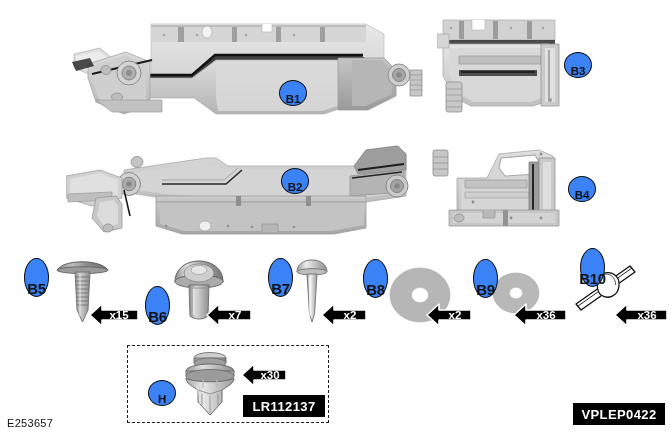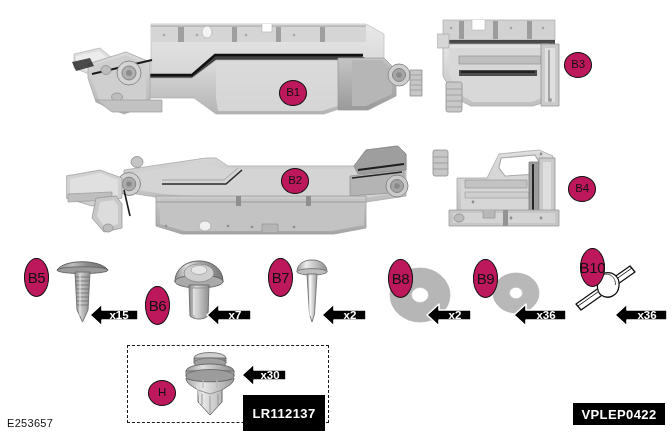--- a/index.html
+++ b/index.html
@@ -7,22 +7,22 @@
   body{
     width:672px;height:442px;position:relative;overflow:hidden;
     font-family:"Liberation Sans","DejaVu Sans",sans-serif;
     -webkit-font-smoothing:antialiased;
   }
   #stage{position:absolute;left:0;top:0;width:672px;height:442px;}
 
   
   .callout{
     position:absolute;border:1.6px solid #111;border-radius:50%;
-    background:#be185d;display:flex;align-items:center;justify-content:center;
-    font-weight:normal;color:#111;line-height:1;z-index:40;
+    background:#3b82f6;display:flex;align-items:flex-end;justify-content:center;
+    font-weight:bold;color:#111;line-height:1;z-index:40;
     box-sizing:border-box;
   }
   .callout.sm{width:28px;height:26px;font-size:11.5px;letter-spacing:-0.2px;}
   .callout.xs{width:25px;height:39px;font-size:15px;letter-spacing:-0.3px;}
 
   
   .qty{
     position:absolute;z-index:45;height:22px;display:block;
   }
   .qty svg{display:block;overflow:visible;}
@@ -383,21 +383,21 @@
       <text class="qtytext" x="30" y="16" text-anchor="middle">x2</text>
     </svg>
   </div>
 
   <div class="art" style="left:389px;top:267px;width:62px;height:58px;">
     <svg width="62" height="58" viewBox="0 0 62 58">
       <ellipse cx="31" cy="28" rx="30" ry="27" fill="#b6b6b6" stroke="#adadad" stroke-width="0.7"></ellipse>
       <ellipse cx="31" cy="28" rx="8.5" ry="7.5" fill="#ffffff" stroke="#bdbdbd" stroke-width="0.7"></ellipse>
     </svg>
   </div>
-  <div class="callout xs" style="left:388px;top:259px;">
+  <div class="callout xs" style="left:363px;top:259px;">
     <span>B8</span>
   </div>
   <div class="qty" style="left:425px;top:303px;">
     <svg width="48" height="24" viewBox="0 0 48 24">
       <path d="M14 1 L14 7 L46 7 L46 17 L14 17 L14 23 L2 12 Z" fill="#000000" stroke="#ffffff" stroke-width="1.6" stroke-linejoin="round"></path>
       <text class="qtytext" x="30" y="16" text-anchor="middle">x2</text>
     </svg>
   </div>
 
   <div class="art" style="left:492px;top:272px;width:48px;height:44px;">
@@ -476,21 +476,21 @@
   </div>
   <div class="callout sm" style="left:148px;top:380px;">
     <span>H</span>
   </div>
   <div class="qty" style="left:240px;top:363px;">
     <svg width="48" height="24" viewBox="0 0 48 24">
       <path d="M14 1 L14 7 L46 7 L46 17 L14 17 L14 23 L2 12 Z" fill="#000000" stroke="#ffffff" stroke-width="1.6" stroke-linejoin="round"></path>
       <text class="qtytext" x="30" y="16" text-anchor="middle">x30</text>
     </svg>
   </div>
-  <div class="badge" style="left:243px;top:395px;width:82px;height:36px;font-size:13px;">
+  <div class="badge" style="left:243px;top:395px;width:82px;height:22px;font-size:13px;">
     <span>LR112137</span>
   </div>
 
   <div class="badge" style="left:573px;top:403px;width:92px;height:22px;font-size:13px;">
     <span>VPLEP0422</span>
   </div>
 
   <div class="caption" style="left:7px;top:417px;">
     <span>E253657</span>
   </div>

